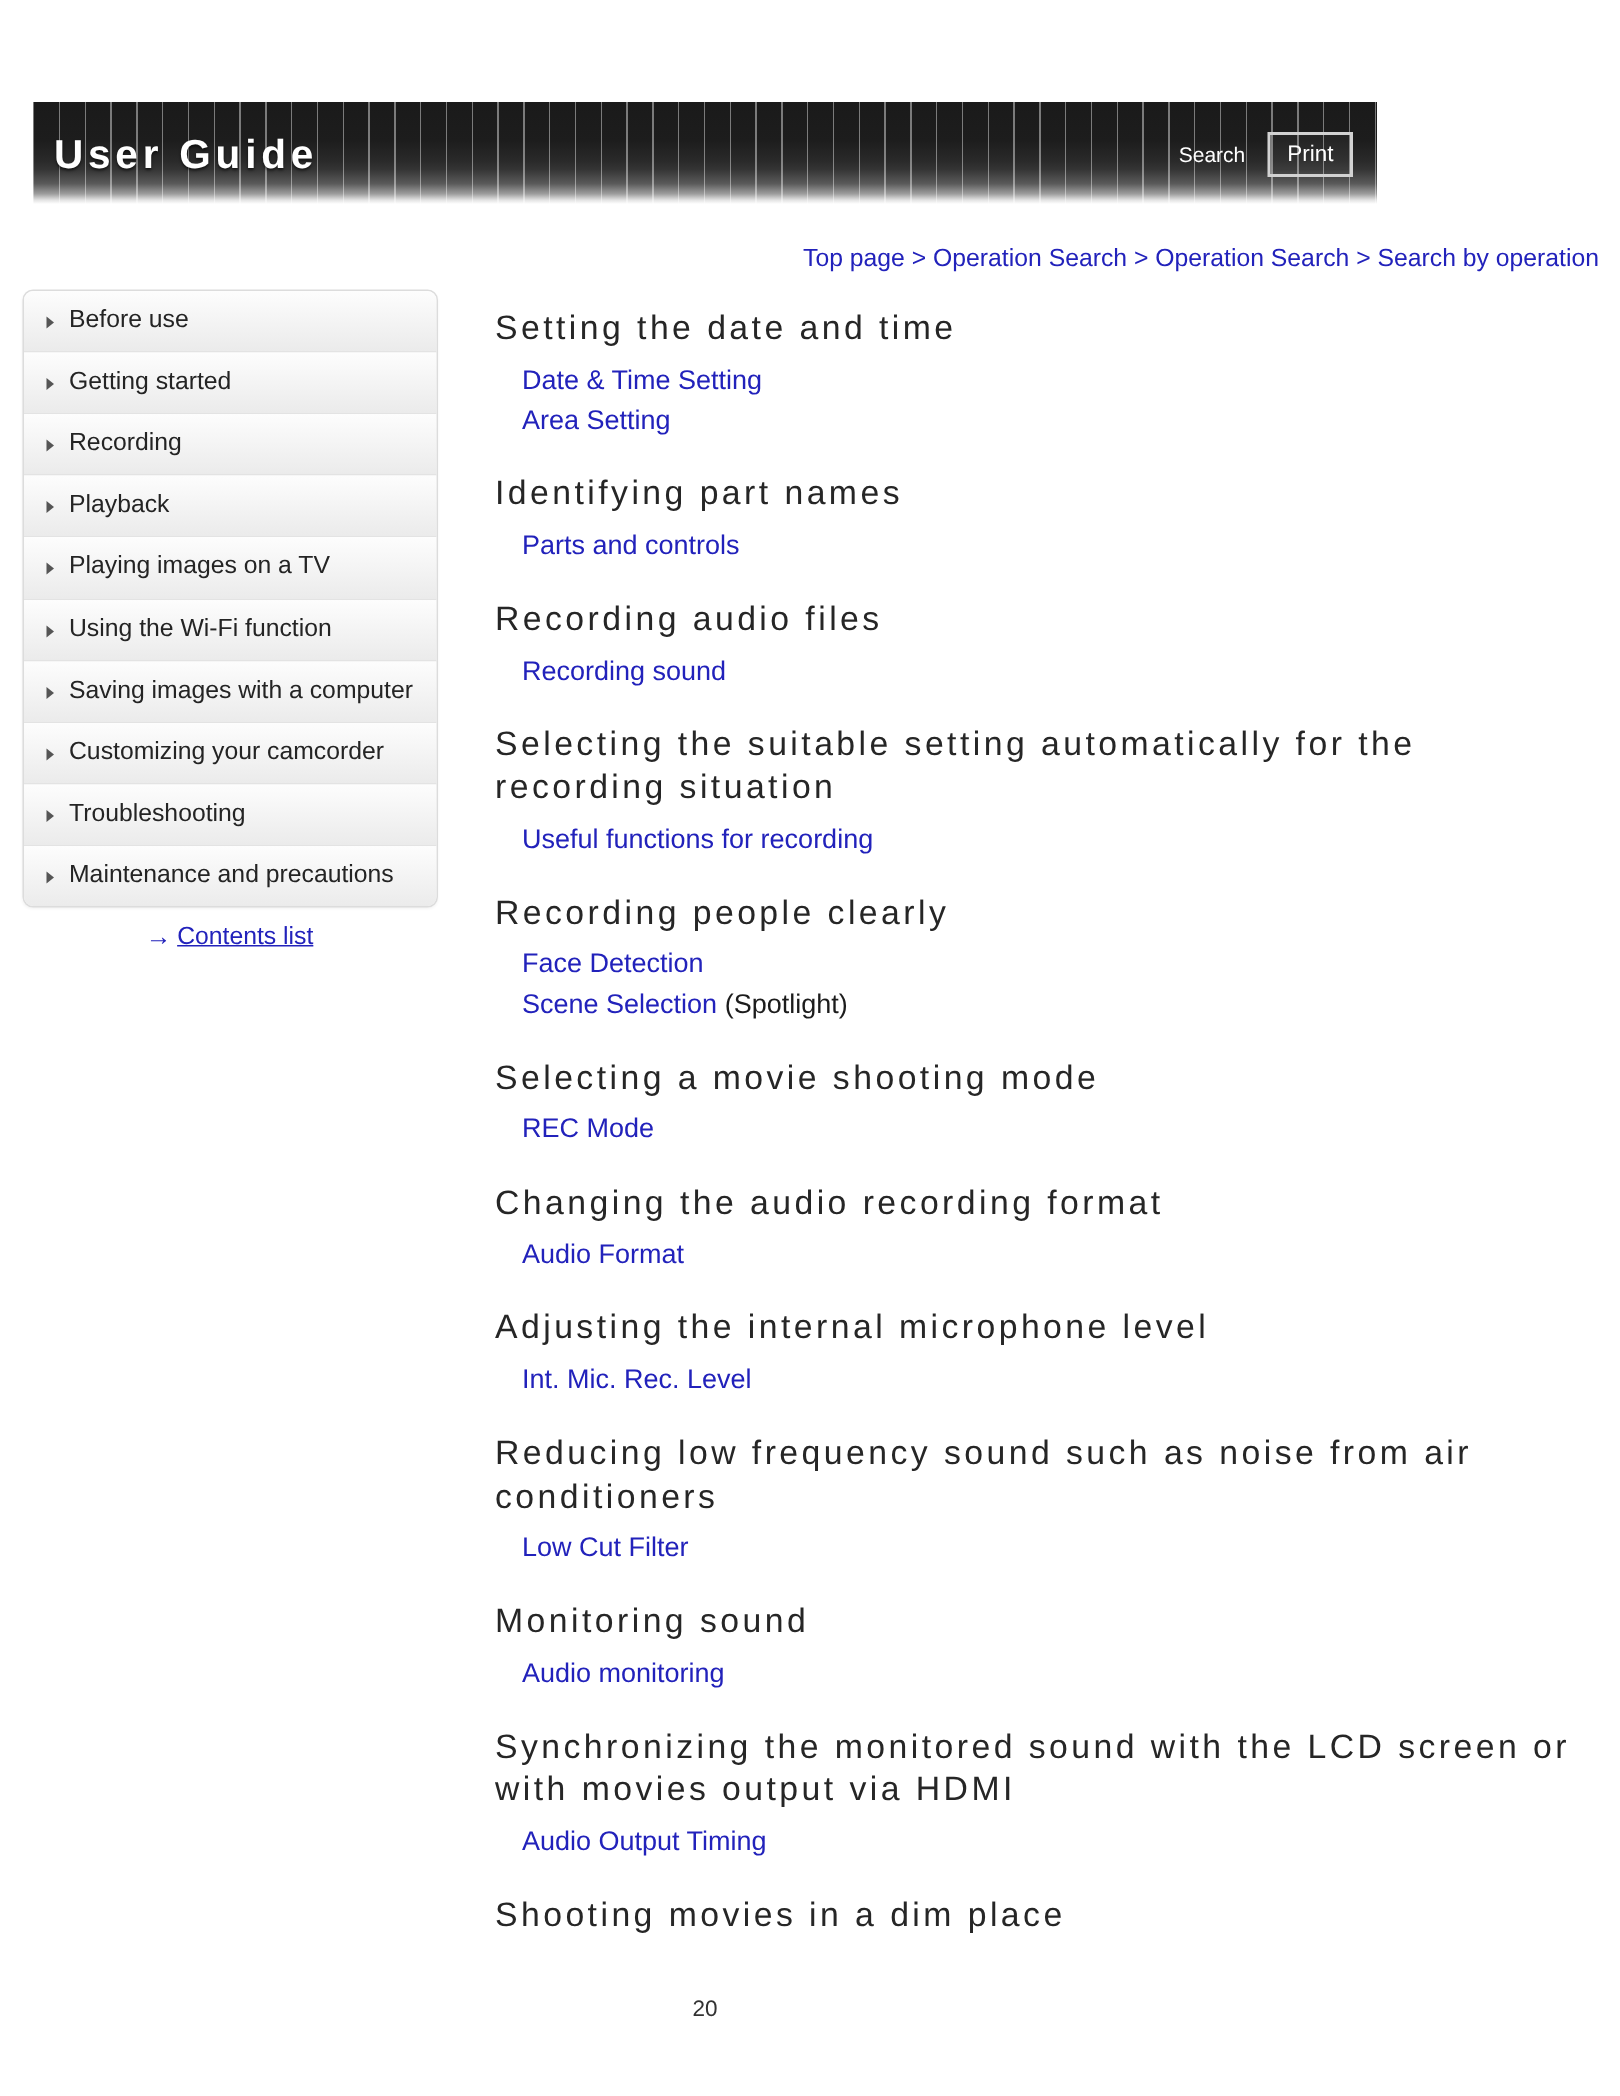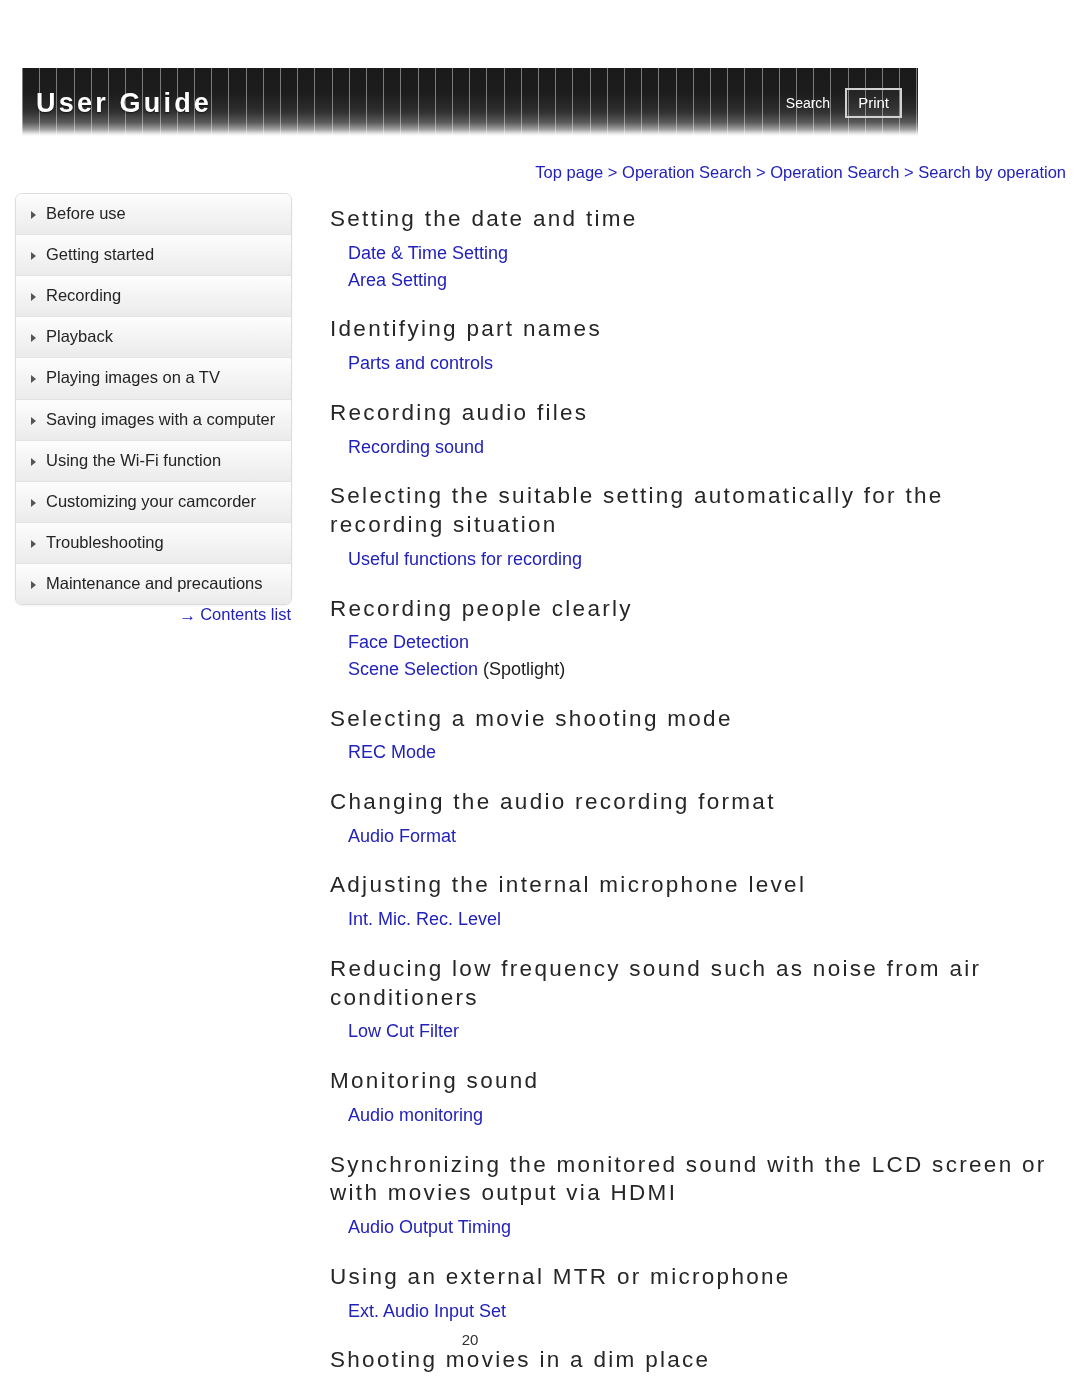--- a/index.html
+++ b/index.html
@@ -107,26 +107,28 @@
     border-left: 5px solid #555;
     border-top: 4px solid transparent;
     border-bottom: 4px solid transparent;
   }
   .nav-item.active {
     background: linear-gradient(to bottom, #e8f8fb 0%, #d2eef5 55%, #c6e9f2 100%);
     border-bottom: 1px solid #b9dfe9;
     color: #1a1a1a;
   }
   .contents-link {
-    text-align: right;
+    margin-top: 10px;
+    text-align: center;
     padding-right: 1px;
     font-size: 16.5px;
     color: #2222bb;
     cursor: pointer;
     white-space: nowrap;
+    text-decoration: underline;
   }
   .arrow-ico {
     display: inline-block;
     margin-right: 4px;
     color: #2222bb;
     font-size: 17px;
     vertical-align: -1px;
   }
 
   
@@ -198,22 +200,22 @@
   </div>
 </div>
 
 <div class="sidebar">
   <div class="nav-box" id="nav-box">
       <div class="nav-item"><span>Before use</span></div>
       <div class="nav-item"><span>Getting started</span></div>
       <div class="nav-item"><span>Recording</span></div>
       <div class="nav-item"><span>Playback</span></div>
       <div class="nav-item"><span>Playing images on a TV</span></div>
+      <div class="nav-item"><span>Using the Wi-Fi function</span></div>
       <div class="nav-item"><span>Saving images with a computer</span></div>
-      <div class="nav-item"><span>Using the Wi-Fi function</span></div>
       <div class="nav-item"><span>Customizing your camcorder</span></div>
       <div class="nav-item"><span>Troubleshooting</span></div>
       <div class="nav-item"><span>Maintenance and precautions</span></div>
     </div>
   <div class="contents-link">
     <span class="arrow-ico">→</span><span>Contents list</span>
   </div>
 </div>
 
 <div class="main">
@@ -281,24 +283,18 @@
           <div class="sec-link"><span>Audio monitoring</span></div>
         </div>
       </div>
       <div class="section">
         <h2 class="sec-head">Synchronizing the monitored sound with the LCD screen or with movies output via HDMI</h2>
         <div class="sec-links">
           <div class="sec-link"><span>Audio Output Timing</span></div>
         </div>
       </div>
       <div class="section">
-        <h2 class="sec-head">Using an external MTR or microphone</h2>
-        <div class="sec-links">
-          <div class="sec-link"><span>Ext. Audio Input Set</span></div>
-        </div>
-      </div>
-      <div class="section">
         <h2 class="sec-head">Shooting movies in a dim place</h2>
       </div>
     </div>
 </div>
 
 <div class="page-num">20</div>
 
 </body></html>

